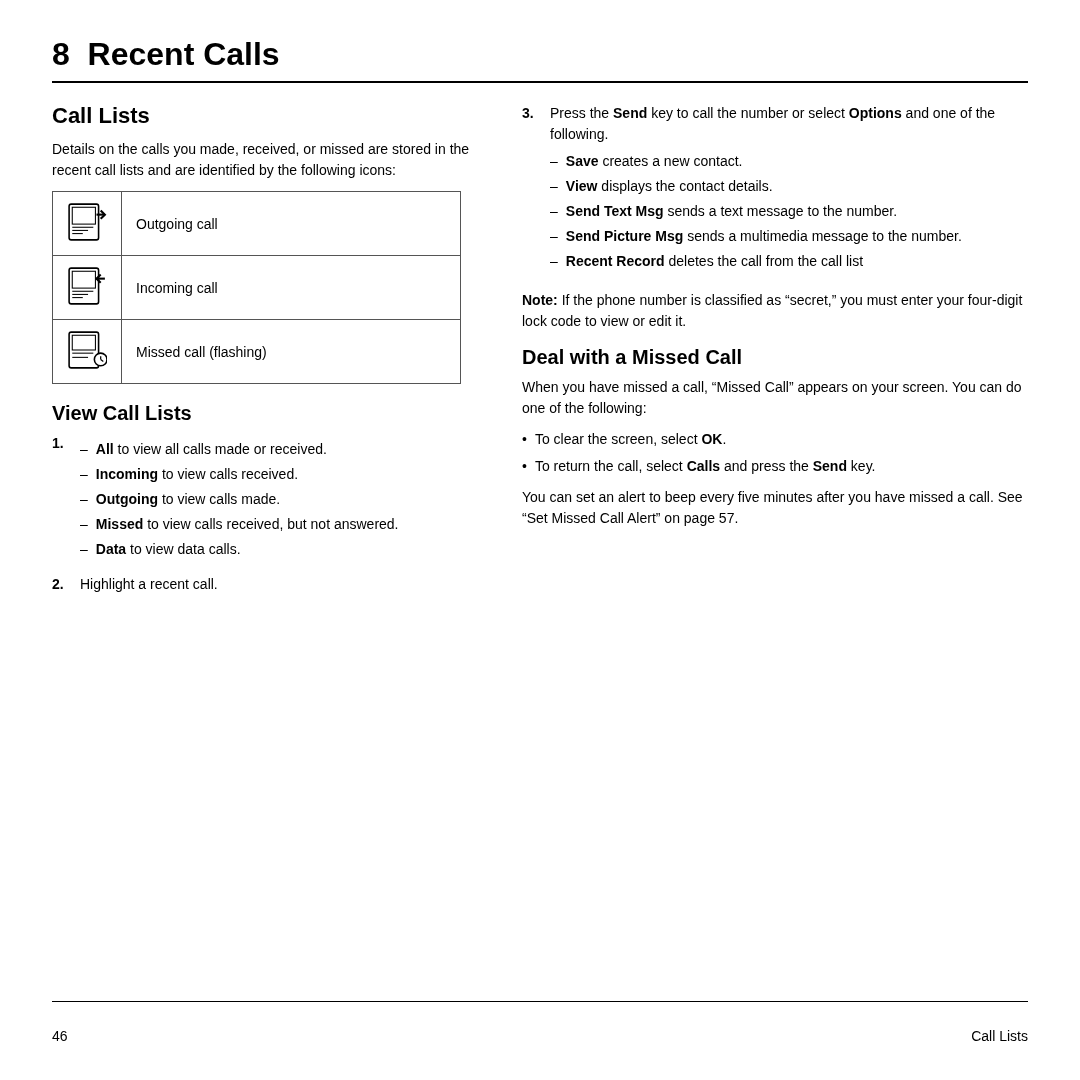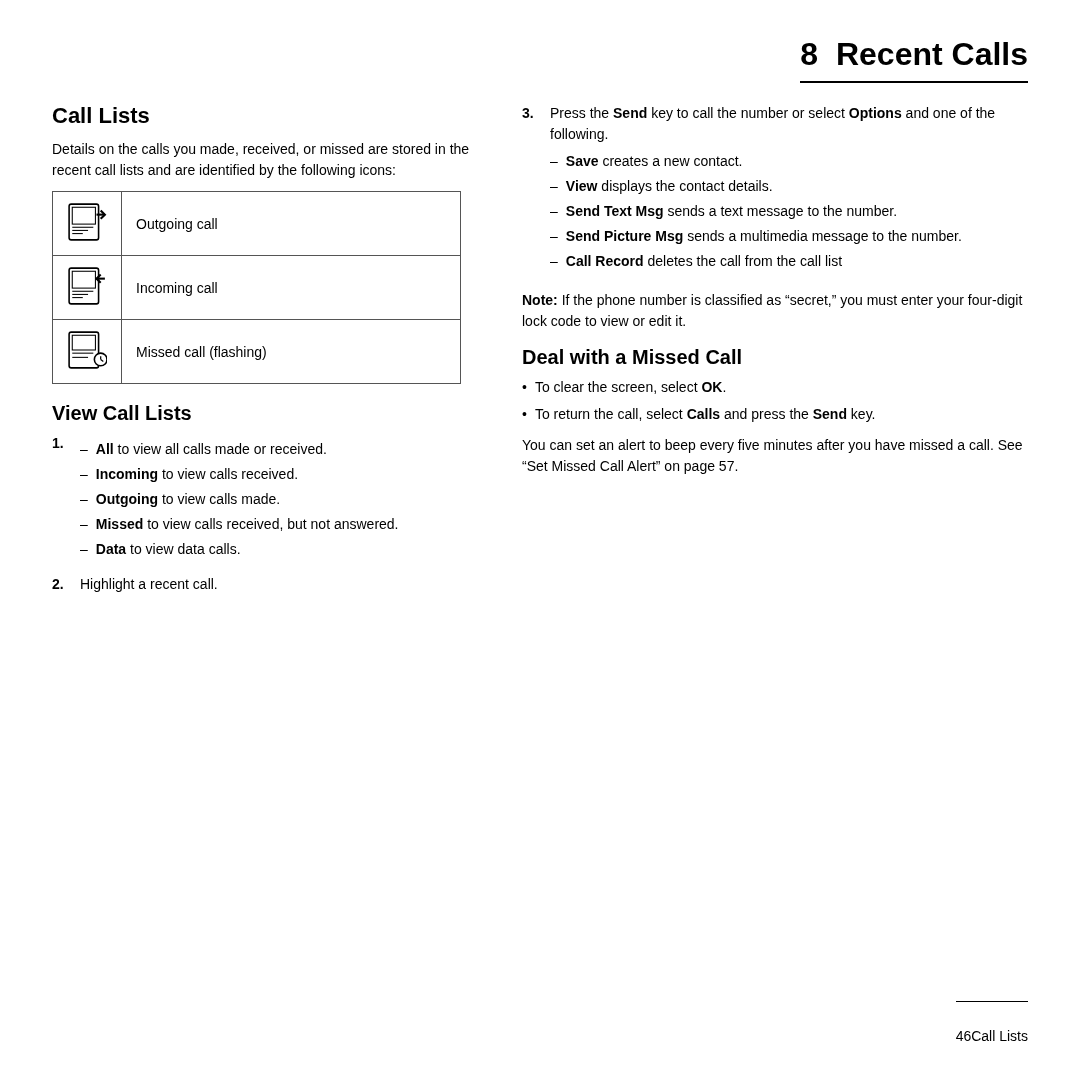--- a/index.html
+++ b/index.html
@@ -13,21 +13,20 @@
       color: #000000;
       overflow: hidden;
     }
 
     .page {
       width: 1080px;
       height: 1080px;
       padding: 36px 52px 36px 52px;
       display: flex;
       flex-direction: column;
-      align-items: flex-end;
     }
 
     
     .page-header {
       display: flex;
       flex-direction: column;
       margin-bottom: 20px;
     }
 
     .chapter-title {
@@ -327,34 +326,35 @@
               <li>
                   <span><span class="bold">View</span> displays the contact details.</span>
                 </li>
               <li>
                   <span><span class="bold">Send Text Msg</span> sends a text message to the number.</span>
                 </li>
               <li>
                   <span><span class="bold">Send Picture Msg</span> sends a multimedia message to the number.</span>
                 </li>
               <li>
-                  <span><span class="bold">Call Record</span> deletes the call from the call list</span>
+                  <span><span class="bold">Recent Record</span> deletes the call from the call list</span>
                 </li>
             </ul>
           </div>
         </li>
       </ol>
 
       <p class="note-block">
         <span class="bold">Note:</span>
         <span> If the phone number is classified as “secret,” you must enter your four-digit lock code to view or edit it.</span>
       </p>
 
       <div class="section-title" style="font-size:20px; margin-bottom:8px;">Deal with a Missed Call</div>
 
+      <p class="body-text">When you have missed a call, “Missed Call” appears on your screen. You can do one of the following:</p>
 
       <ul class="bullet-list">
         <li>
           <span>To clear the screen, select <span class="bold">OK</span>.</span>
         </li>
         <li>
           <span>To return the call, select <span class="bold">Calls</span> and press the <span class="bold">Send</span> key.</span>
         </li>
       </ul>
 

